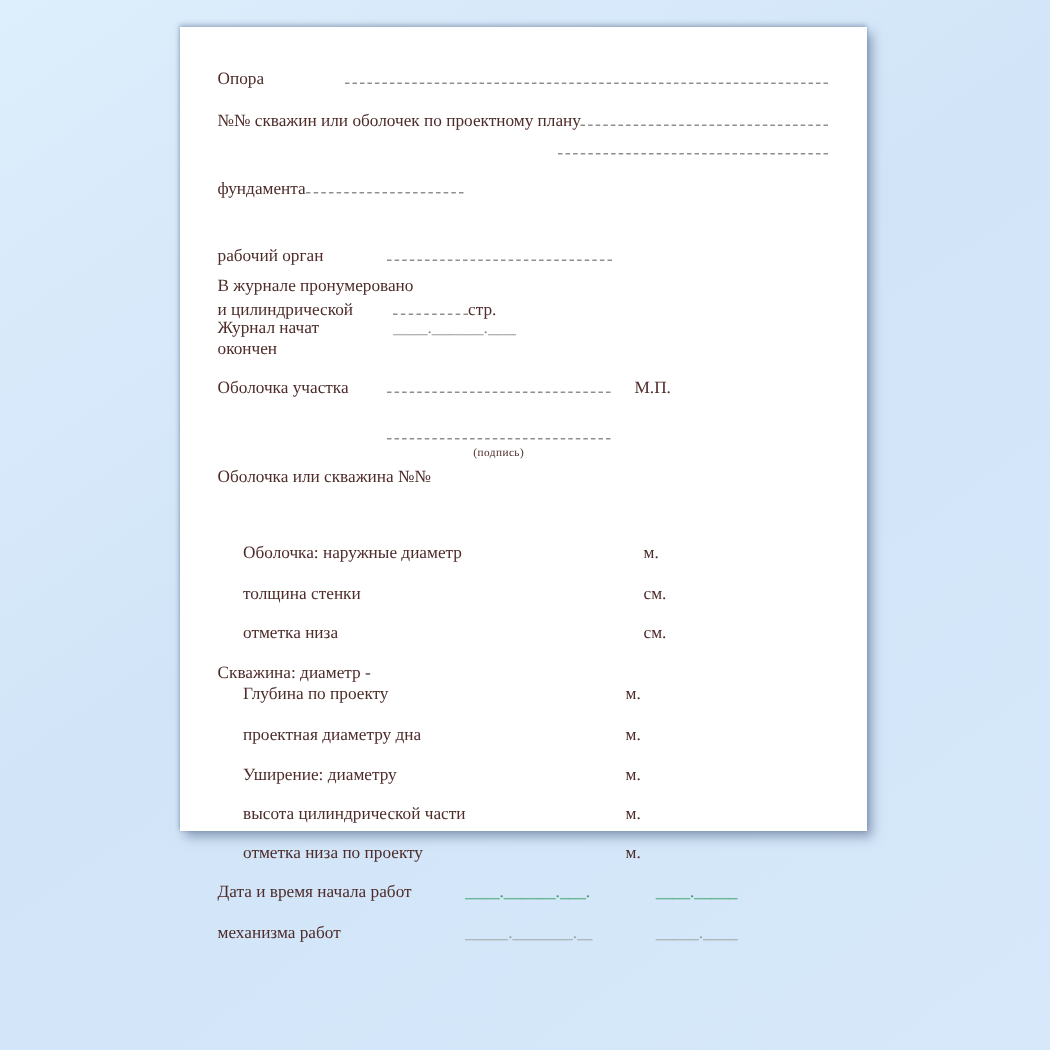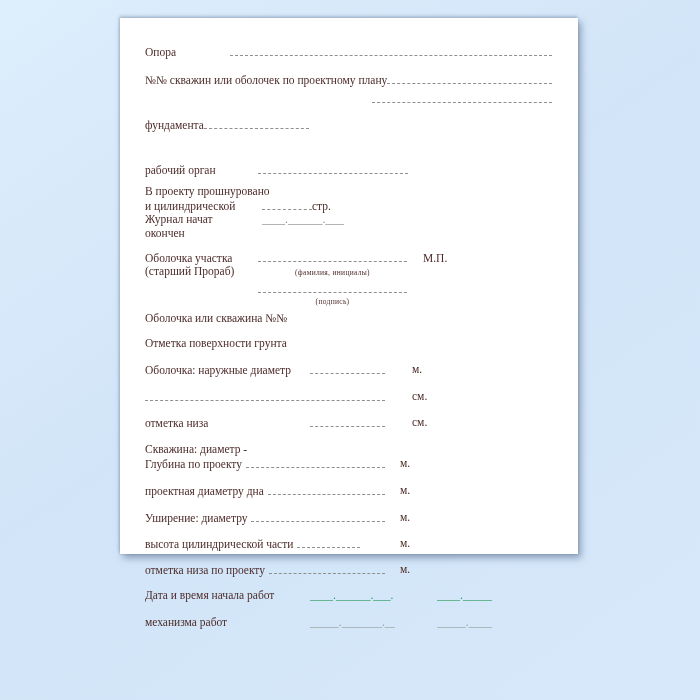--- a/index.html
+++ b/index.html
@@ -24,22 +24,22 @@
     display:flex;align-items:baseline;
     font-size:11.5px;line-height:13px;color:var(--text);
     white-space:nowrap;
   }
   .lbl{flex:none;}
   .ln{flex:none;border-bottom:1px dashed var(--line);height:10px;}
   .grow{flex:1 1 auto;}
   .end{justify-content:flex-end;}
   .cap{flex:none;text-align:center;font-size:7.5px;letter-spacing:.3px;}
   .sp{flex:none;}
-  .mrow{position:absolute;left:25px;width:240px;display:flex;align-items:baseline;
-        font-size:11.5px;line-height:13px;color:var(--text);white-space:nowrap;}
+  .mrow{position:absolute;left:42px;width:240px;display:flex;align-items:baseline;
+        font-size:11.5px;line-height:13px;color:var(--text);white-space:nowrap;flex-direction:column;}
   .mrow .lblA{flex:none;width:165px;}
   .mrow .lblB{flex:none;margin-right:4px;}
   .mrow .ln{border-bottom:1px dashed var(--line);height:10px;}
   .unit{position:absolute;left:255px;top:0;}
   .unitA{left:267px;}
   .short{margin-right:25px;}
   .dateph{color:var(--line);overflow:hidden;flex:none;height:13px;}
   .dt1{color:var(--date-green);}
   .dt2{color:var(--date-gray);}
   .dbox1{width:85px;}
@@ -70,21 +70,21 @@
     <span class="ln" style="width:105px"></span>
   </div>
 
 
   <div class="r" style="top:145px">
     <span class="lbl" style="width:113px">рабочий орган</span>
     <span class="ln" style="width:150px"></span>
   </div>
 
   <div class="r" style="top:167px">
-    <span class="lbl">В проекту прошнуровано</span>
+    <span class="lbl">В журнале пронумеровано</span>
   </div>
 
   <div class="r" style="top:181px">
     <span class="lbl" style="width:117px">и цилиндрической</span>
     <span class="ln" style="width:50px"></span>
     <span class="lbl">стр.</span>
   </div>
 
   <div class="r" style="top:195px">
     <span class="lbl" style="width:117px">Журнал начат</span>
@@ -94,50 +94,44 @@
   <div class="r" style="top:209px">
     <span class="lbl">окончен</span>
   </div>
 
   <div class="r" style="top:233px">
     <span class="lbl" style="width:113px">Оболочка участка</span>
     <span class="ln" style="width:149px"></span>
     <span class="lbl" style="margin-left:16px">М.П.</span>
   </div>
 
-  <div class="r" style="top:247px">
-    <span class="lbl" style="width:113px">(старший Прораб)</span>
-    <span class="cap" style="width:149px">(фамилия, инициалы)</span>
-  </div>
 
   <div class="r" style="top:264px">
     <span class="sp" style="width:113px"></span>
     <span class="ln" style="width:149px"></span>
   </div>
 
   <div class="r" style="top:277px">
     <span class="sp" style="width:113px"></span>
     <span class="cap" style="width:149px">(подпись)</span>
   </div>
 
   <div class="r" style="top:294px">
     <span class="lbl">Оболочка или скважина №№</span>
   </div>
 
-  <div class="r" style="top:319px">
-    <span class="lbl">Отметка поверхности грунта</span>
-  </div>
 
   <div class="mrow" style="top:345px">
     <span class="lblA">Оболочка: наружные диаметр</span>
     <span class="ln grow"></span>
     <span class="unit unitA">м.</span>
   </div>
 
   <div class="mrow" style="top:372px">
+    <span class="lblA">толщина стенки</span>
     <span class="ln grow"></span>
     <span class="unit unitA">см.</span>
   </div>
 
   <div class="mrow" style="top:398px">
     <span class="lblA">отметка низа</span>
     <span class="ln grow"></span>
     <span class="unit unitA">см.</span>
   </div>
 

